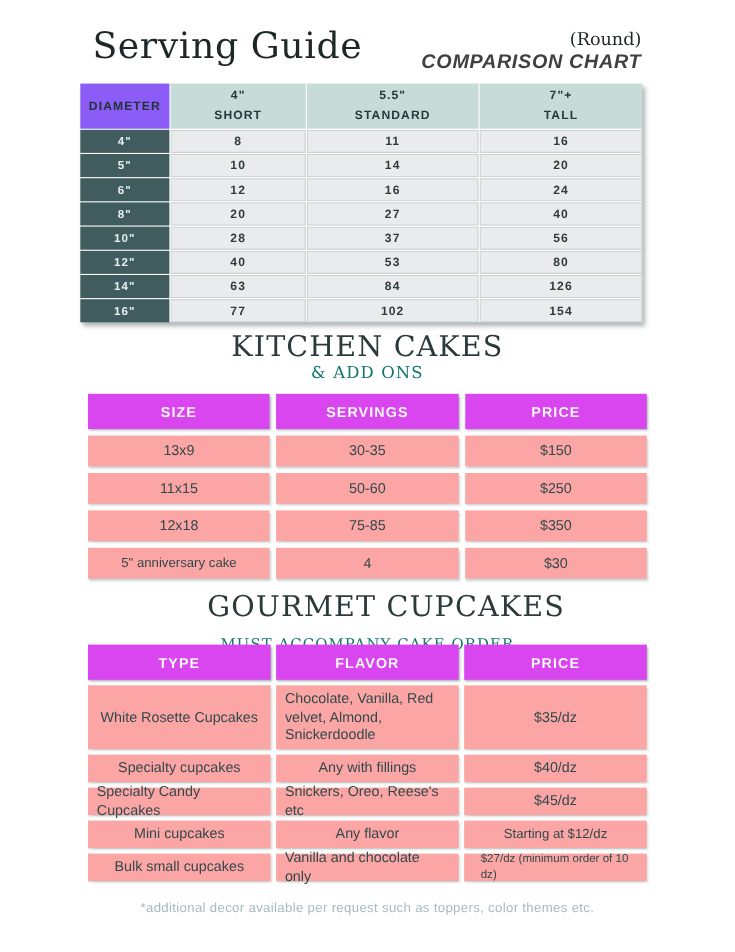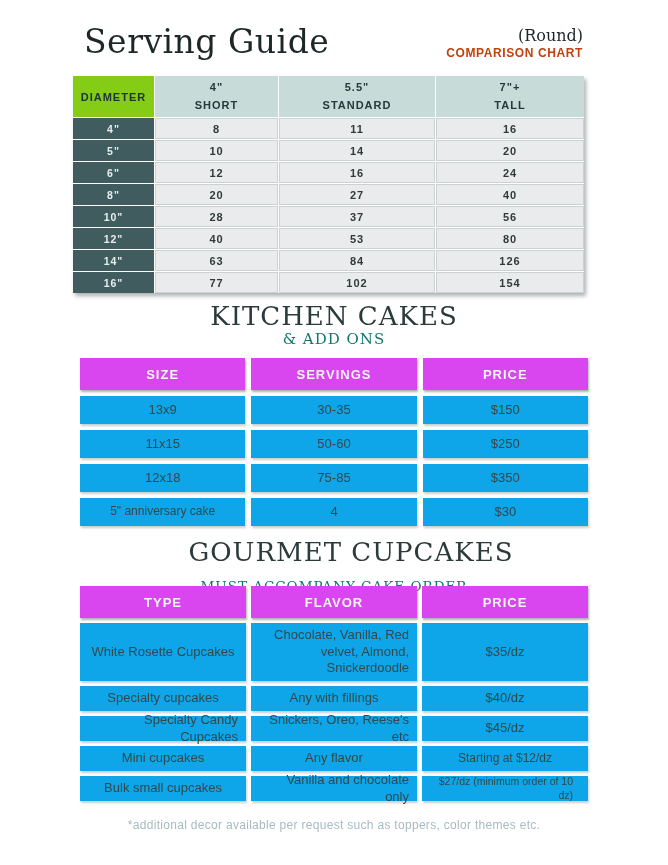--- a/index.html
+++ b/index.html
@@ -8,31 +8,31 @@
     font-family:"Liberation Sans", sans-serif; overflow:hidden;
   }
   
   .main-title {
     position:absolute; left:84px; top:22px;
     font-family:"DejaVu Serif", serif; font-size:33px; line-height:1.2;
     color:#1d2727; letter-spacing:0.5px;
   }
   .hdr-right { position:absolute; right:85px; top:26px; text-align:right; }
   .round-label { font-family:"DejaVu Serif", serif; font-size:16px; color:#1d2727; }
-  .chart-label { font-size:12px; font-weight:bold; letter-spacing:0.6px; color:#c2410c; margin-top:1px; }
+  .chart-label { font-size:18px; font-weight:bold; letter-spacing:0.6px; color:#404040; margin-top:1px;font-style:italic; }
 
   
   .t1 {
     position:absolute; left:73px; top:76px;
     display:grid; grid-template-columns:81px 123px 156px 148px;
     grid-template-rows:41px repeat(8, 21px); gap:1px;
     box-shadow:2px 3px 4px rgba(70,85,85,0.45);
   }
   .t1 .corner {
-    background:#84cc16; color:#1e3336; font-weight:bold; font-size:11px;
+    background:#8b5cf6; color:#1e3336; font-weight:bold; font-size:11px;
     letter-spacing:1px; display:flex; align-items:center; justify-content:center;
   }
   .t1 .colhead {
     background:#c7dbd8; color:#24393b; font-weight:bold; font-size:11px;
     letter-spacing:1px; text-align:center; display:flex; flex-direction:column;
     justify-content:center; line-height:1.55;
   }
   .t1 .rowlabel {
     background:#405c5e; color:#e6efee; font-weight:bold; font-size:10.5px;
     letter-spacing:1px; display:flex; align-items:center; justify-content:center;
@@ -55,22 +55,22 @@
   
   .block-table { position:absolute; left:80px; width:508px; display:grid; grid-template-columns:1fr 1fr 1fr; }
   .t2 { top:358px; grid-template-rows:32px repeat(4, 28px); gap:6px; }
   .t3 { top:586px; grid-template-rows:32px 58px repeat(4, 25px); gap:5px; }
   .bh {
     background:#d946ef; color:#f2f6f5; font-weight:bold; font-size:13px;
     letter-spacing:1px; display:flex; align-items:center; justify-content:center;
     box-shadow:1px 2px 2px rgba(90,100,100,0.5);
   }
   .bc {
-    background:#0ea5e9; color:#33484a; font-size:13px; line-height:1.3;
-    display:flex; align-items:center; justify-content:center; text-align:right;
+    background:#fca5a5; color:#33484a; font-size:13px; line-height:1.3;
+    display:flex; align-items:center; justify-content:center; text-align:left;
     box-shadow:1px 2px 2px rgba(120,135,135,0.4); padding:0 8px;
   }
   .bc.sm { font-size:12px; }
   .bc.xs { font-size:10.5px; padding:0 15px; }
 
   
   .footnote { top:818px; font-size:12px; color:#a7bac1; letter-spacing:0.3px; }
 </style>
 </head>
 <body>

